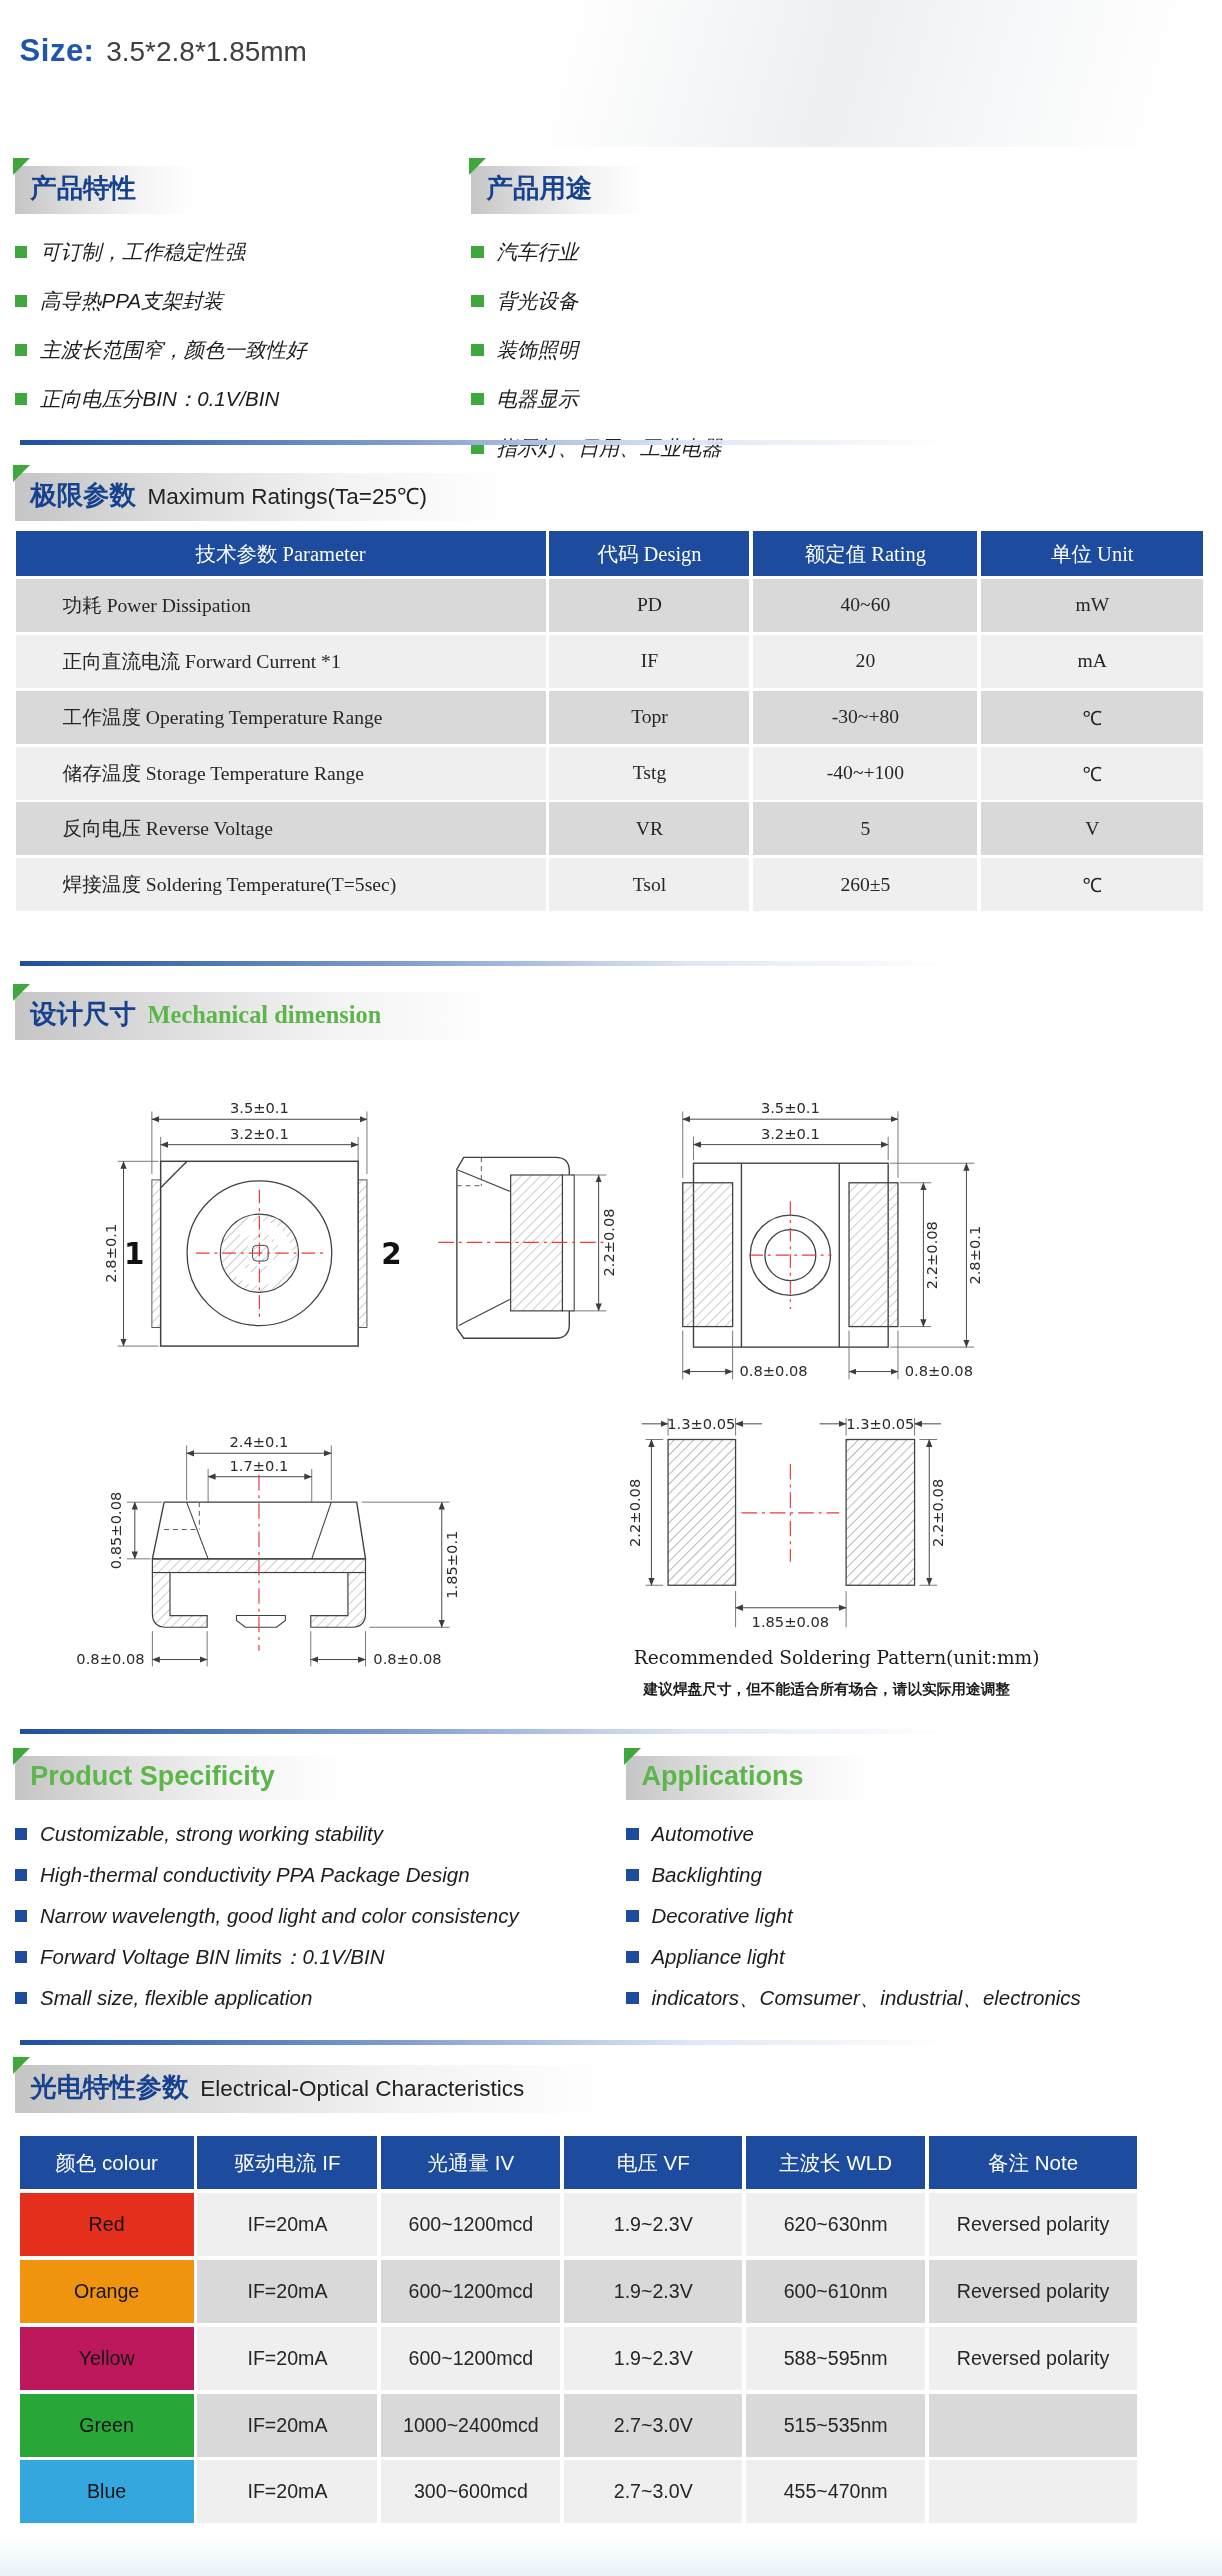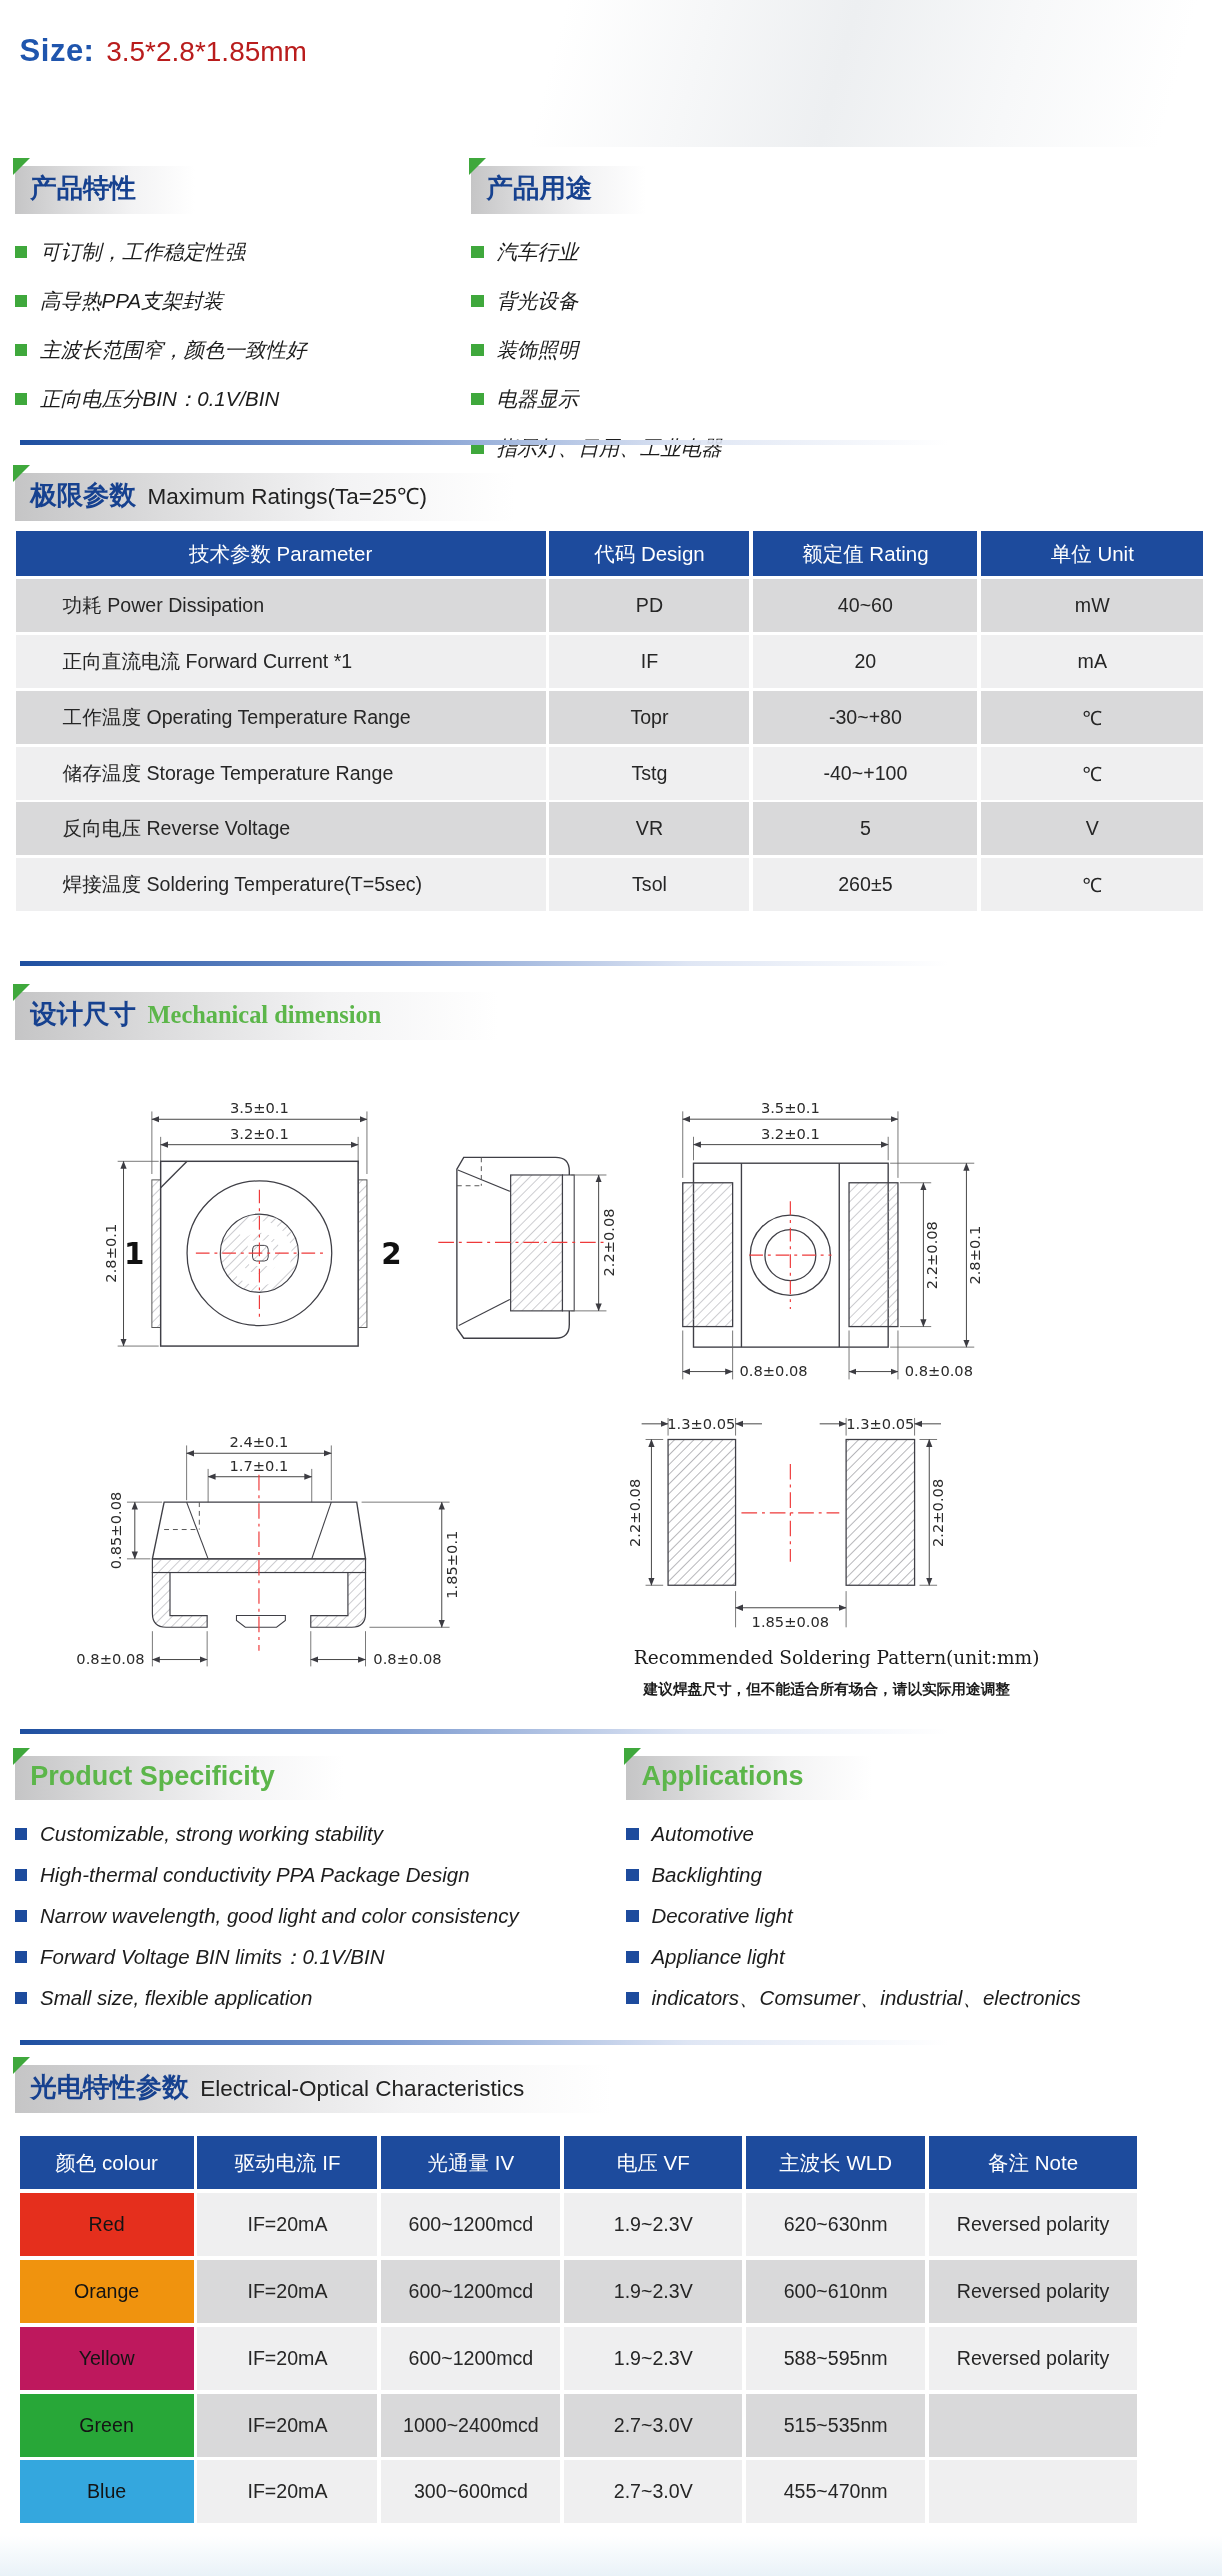--- a/index.html
+++ b/index.html
@@ -9,21 +9,21 @@
   }
   .abs{position:absolute;}
   
   .top-wash{left:0;top:0;width:1222px;height:147px;
     background:linear-gradient(105deg,#ffffff 45%,#edeff1 68%,#f7f8f9 82%,#ffffff 95%);}
   .bottom-wash{left:0;bottom:0;width:1222px;height:41px;
     background:linear-gradient(180deg,rgba(234,243,250,0),#e9f2f8);}
   
   .size-row{left:19.6px;top:23.5px;display:flex;align-items:baseline;gap:11.7px;}
   .size-label{font-size:31px;font-weight:bold;color:#1f55ad;letter-spacing:0.5px;}
-  .size-value{font-size:28px;color:#b91c1c;margin-top:12px;}
+  .size-value{font-size:28px;color:#404040;margin-top:12px;}
   
   .sec-bar{display:inline-flex;align-items:baseline;gap:11.7px;position:relative;
     background:linear-gradient(to right,#c5c5c6 0%,#dcdcdd 30%,#f3f3f4 65%,rgba(255,255,255,0) 100%);
     padding:4.9px 88px 7.8px 15.6px;}
   .sec-bar::before{content:"";position:absolute;left:-2px;top:-7.8px;width:0;height:0;
     border-style:solid;border-width:17.6px 17.6px 0 0;border-color:#3fa83c transparent transparent transparent;}
   .zh-title{color:#16418f;font-weight:bold;font-size:26.4px;white-space:nowrap;}
   .en-title-dark{color:#222;font-size:22.5px;white-space:nowrap;}
   .en-title-green{color:#5cb64a;font-weight:bold;font-size:24.4px;white-space:nowrap;}
   
@@ -36,21 +36,21 @@
   .b-sq.blue{background:#1d4b9d;}
   
   .divider{width:929px;height:4.9px;margin-left:0;
     background:linear-gradient(to right,#1e4fa0,#7d9bd0 40%,#dfe6f4 72%,rgba(255,255,255,0));}
   
   .grid{display:grid;}
   .cell{display:flex;align-items:center;justify-content:center;font-size:19.6px;color:#262626;}
   .hcell{background:#1d4b9d;color:#ffffff;font-size:20.5px;}
   .shade-a{background:#d9d9da;}
   .shade-b{background:#efeff0;}
-  .ratings-grid{grid-template-columns:530px 200px 224px 222px;gap:2.9px 3.9px;width:1021px;}
+  .ratings-grid{grid-template-columns:530px 200px 224px 222px;gap:2.9px 3.9px;width:1021px;font-family:Liberation Serif, serif;}
   .ratings-grid .hcell{height:45px;}
   .ratings-grid .rcell{height:53px;}
   .ratings-grid .pcell{justify-content:flex-start;padding-left:47px;}
   .electro-grid{grid-template-columns:174px 180px 179px 178px 179px 208px;gap:3.9px;width:1118px;}
   .electro-grid .hcell{height:53px;}
   .electro-grid .rcell{height:63px;}
   .swatch{color:#141414;}
   
   .dim{font:15px "DejaVu Sans", sans-serif;fill:#2b2b2b;}
   .pin{font:bold 30px "DejaVu Sans", sans-serif;fill:#111;}

